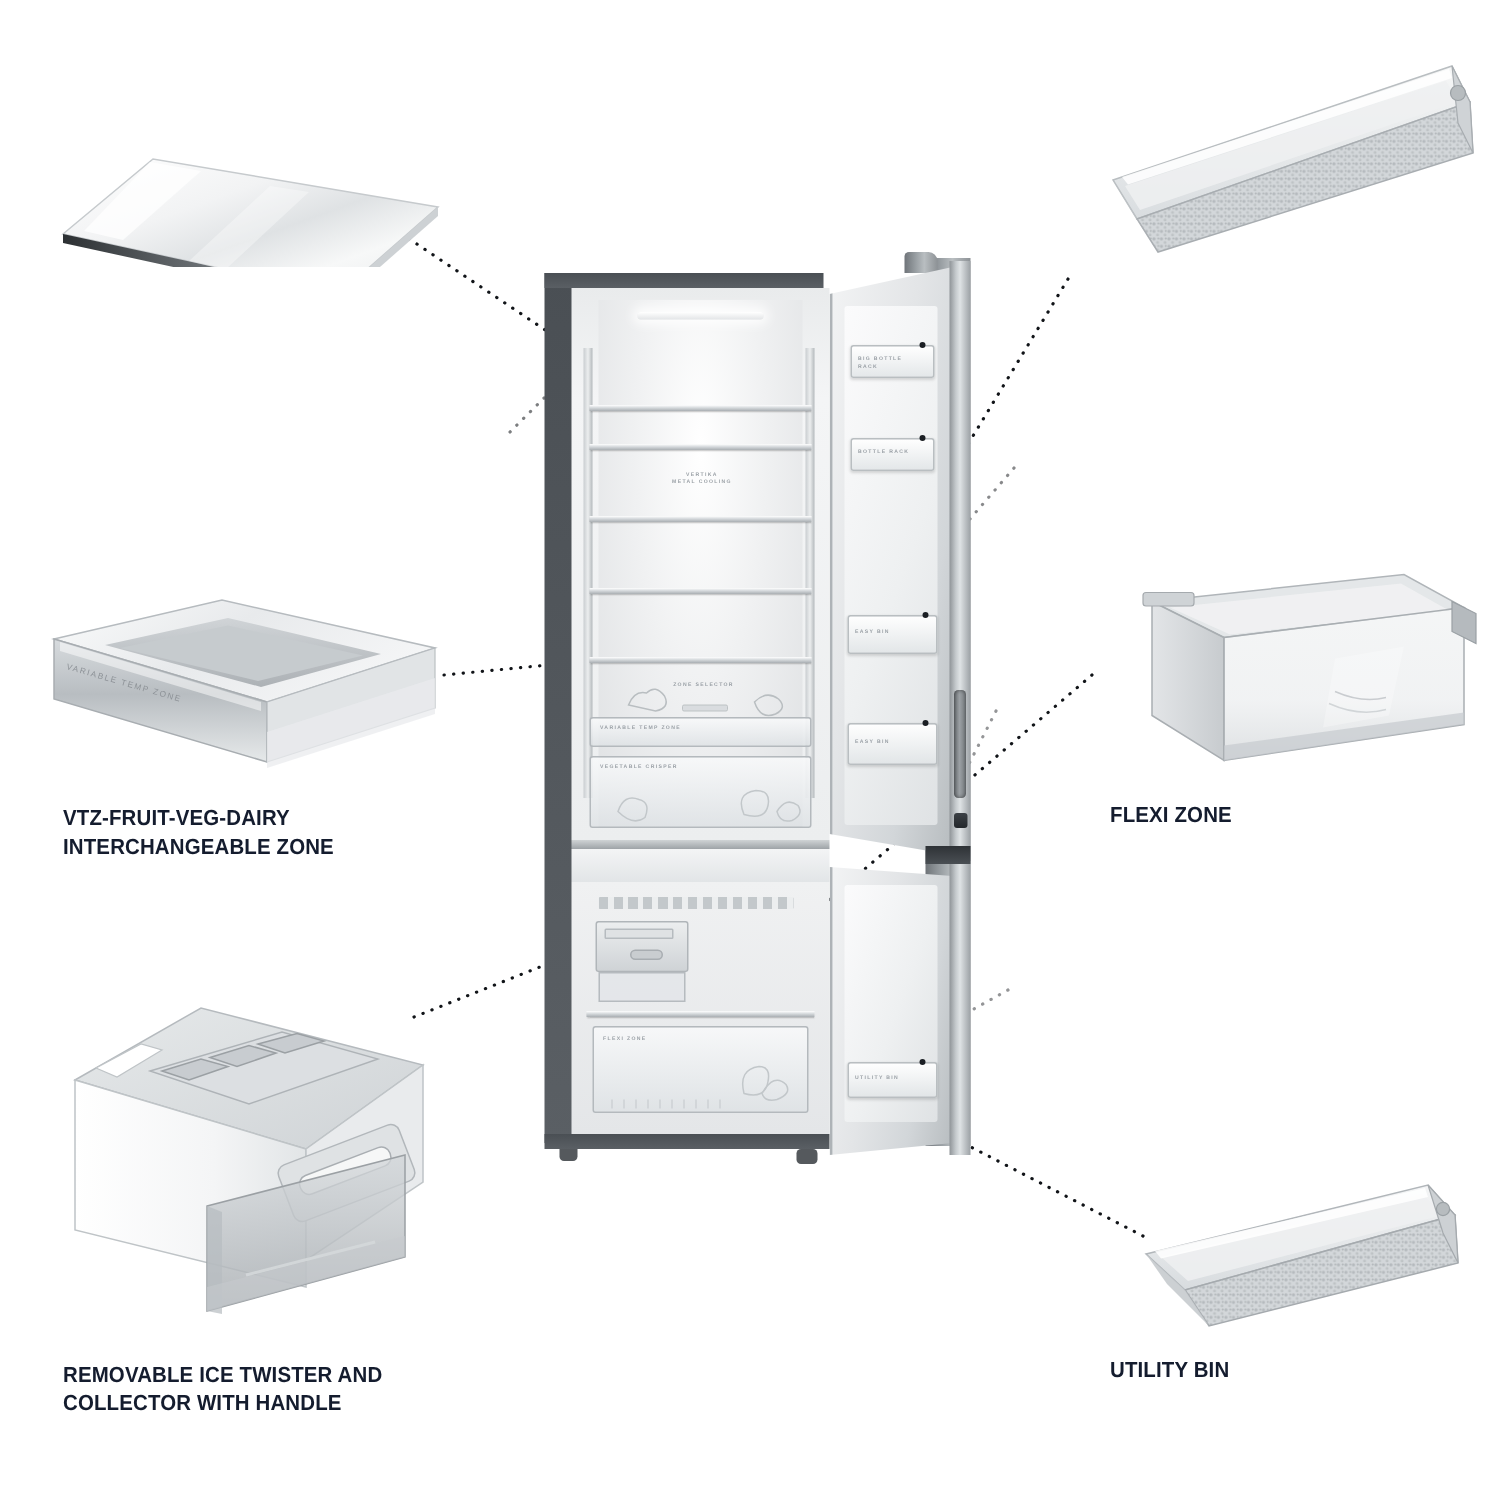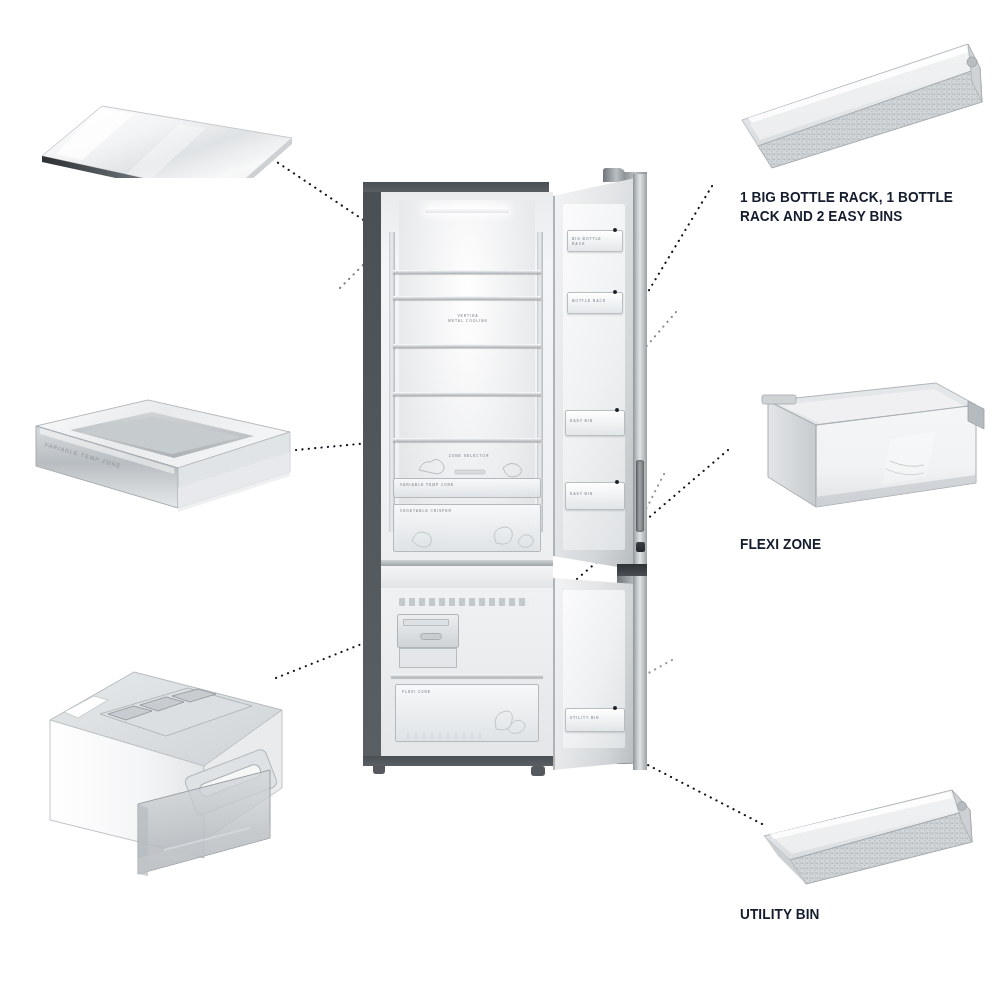--- a/index.html
+++ b/index.html
@@ -210,24 +210,20 @@
     <polygon points="30,118 252,40 254,74 44,140" fill="url(#pTexture)" stroke="#a8adb1" stroke-width="1"></polygon>
 
     <polygon points="14,92 30,118 44,140 26,112" fill="#c8ccd0" opacity=".9"></polygon>
 
     <polygon points="240,16 252,40 254,74 244,54" fill="#cfd3d6" stroke="#a8adb1" stroke-width=".8"></polygon>
     <circle cx="244" cy="34" r="5" fill="#b7bcbf" stroke="#9aa0a4" stroke-width=".8"></circle>
 
     <polygon points="20,90 238,18 240,24 24,95" fill="#ffffff" opacity=".85"></polygon>
   </svg>
 
-  <div class="callout" style="left:740px; top:188px; width:250px;">
-    <div class="title">1 BIG BOTTLE RACK, 1 BOTTLE
-RACK AND 2 EASY BINS</div>
-  </div>
 
   <svg class="prod" style="left:28px; top:388px; width:272px; height:145px;" viewBox="0 0 272 145">
     <defs>
       <linearGradient id="gVtzTop" x1="0" y1="0" x2="1" y2="0.4">
         <stop offset="0" stop-color="#fafbfb"></stop>
         <stop offset="0.5" stop-color="#e8eaec"></stop>
         <stop offset="1" stop-color="#f4f5f6"></stop>
       </linearGradient>
       <linearGradient id="gVtzFront" x1="0" y1="0" x2="0" y2="1">
         <stop offset="0" stop-color="#d7dbde"></stop>
@@ -249,20 +245,24 @@
 
     <polygon points="150,80 262,44 262,84 150,120" fill="#dfe2e4" opacity=".92" stroke="#b6bbbf" stroke-width=".8"></polygon>
 
     <polygon points="150,100 262,64 262,88 150,124" fill="#e9ebed" opacity=".75"></polygon>
 
     <text x="16" y="58" font-family="Liberation Sans, sans-serif" font-size="5.5" fill="#8d9297" letter-spacing="1.1" transform="rotate(16 16 58)">VARIABLE TEMP ZONE</text>
 
     <polygon points="12,40 146,80 146,86 12,46" fill="#ffffff" opacity=".5"></polygon>
   </svg>
 
+  <div class="callout" style="left:42px; top:537px; width:260px;">
+    <div class="title">VTZ-FRUIT-VEG-DAIRY
+INTERCHANGEABLE ZONE</div>
+  </div>
 
   <svg class="prod" style="left:740px; top:365px; width:250px; height:160px;" viewBox="0 0 250 160">
     <defs>
       <linearGradient id="gFlexFront" x1="0" y1="0" x2="0" y2="1">
         <stop offset="0" stop-color="#eceeef" stop-opacity=".55"></stop>
         <stop offset="0.6" stop-color="#e3e6e8" stop-opacity=".5"></stop>
         <stop offset="1" stop-color="#cfd3d6" stop-opacity=".7"></stop>
       </linearGradient>
       <linearGradient id="gFlexSide" x1="0" y1="0" x2="1" y2="0">
         <stop offset="0" stop-color="#d9dcdf" stop-opacity=".75"></stop>
@@ -326,20 +326,24 @@
 
     <rect x="150" y="100" width="86" height="40" rx="6" fill="#dfe2e4" stroke="#b2b7bb" stroke-width="1" transform="rotate(-21 193 120)"></rect>
     <rect x="160" y="112" width="64" height="13" rx="6" fill="#f6f7f7" stroke="#a9aeb2" stroke-width="1" transform="rotate(-21 192 118)"></rect>
 
     <polygon points="100,142 232,108 232,176 100,212" fill="url(#gIceDrawer)" stroke="#9ba0a4" stroke-width="1"></polygon>
     <polygon points="100,142 110,146 110,214 100,212" fill="#b7bcc0" opacity=".7"></polygon>
     <polygon points="100,196 232,162 232,176 100,212" fill="#c6cbce" opacity=".55"></polygon>
     <path d="M126,188 L212,166" stroke="#d5d9db" stroke-width="2" opacity=".9"></path>
   </svg>
 
+  <div class="callout" style="left:42px; top:908px; width:280px;">
+    <div class="title">REMOVABLE ICE TWISTER AND
+COLLECTOR WITH HANDLE</div>
+  </div>
 
   <svg class="prod" style="left:756px; top:782px; width:236px; height:110px;" viewBox="0 0 236 110">
     <defs>
       <linearGradient id="gUtTop" x1="0" y1="0" x2="0" y2="1">
         <stop offset="0" stop-color="#f4f5f6"></stop>
         <stop offset="1" stop-color="#d8dcdf"></stop>
       </linearGradient>
     </defs>
 
     <polygon points="8,54 196,8 214,28 34,78" fill="url(#gUtTop)" stroke="#b1b6ba" stroke-width="1"></polygon>

